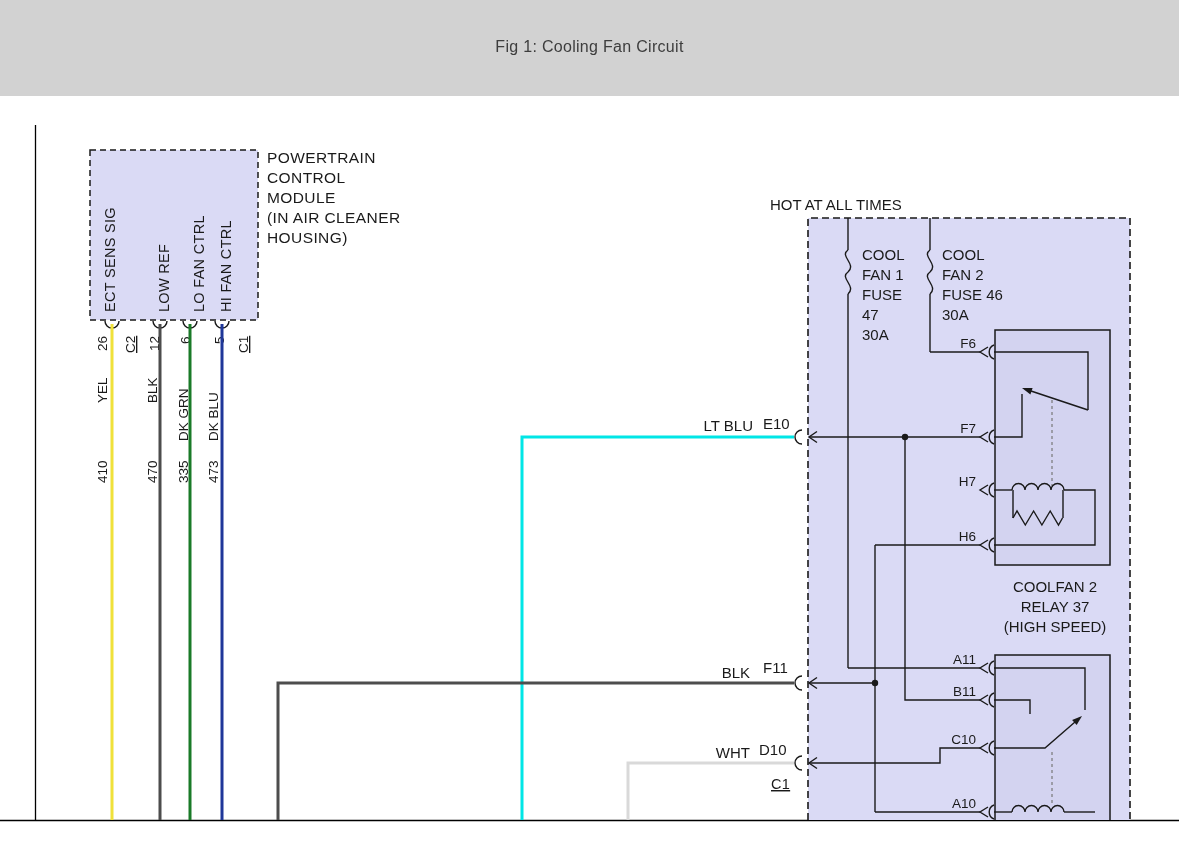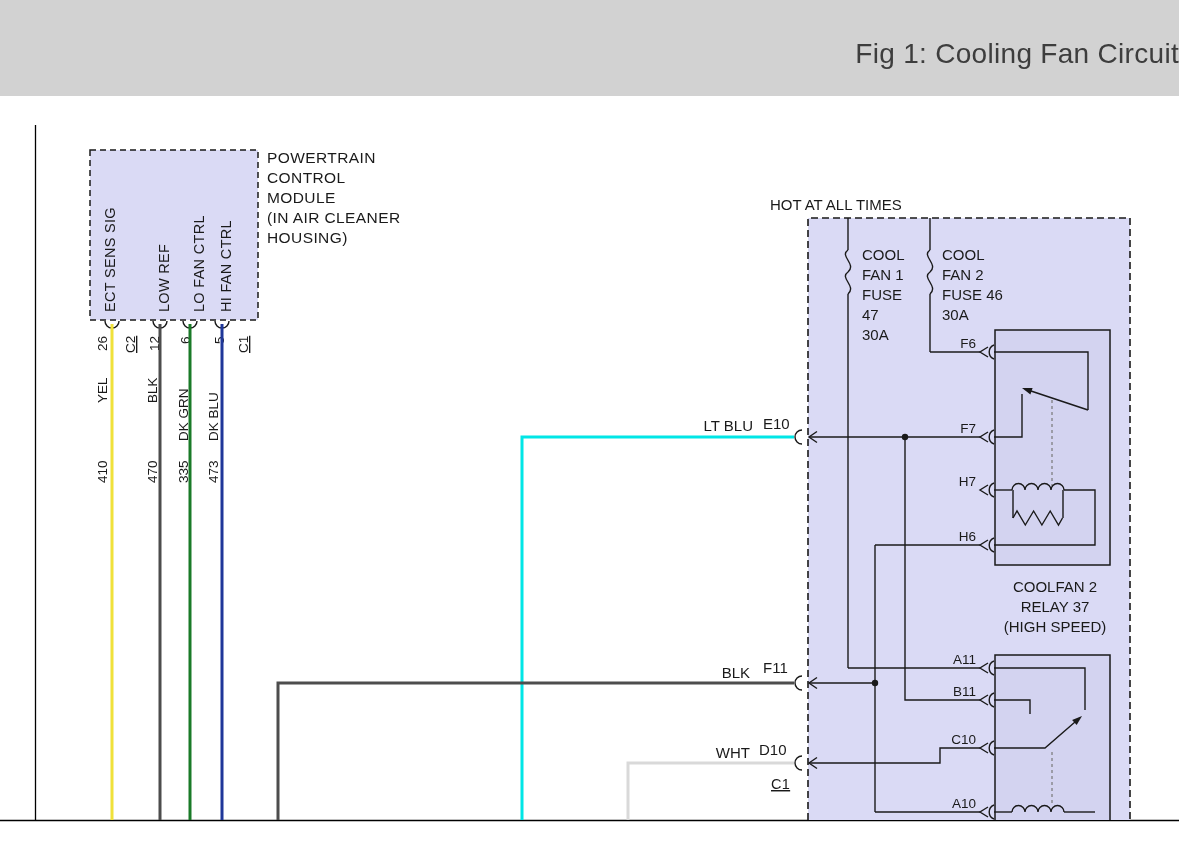--- a/index.html
+++ b/index.html
@@ -1,20 +1,20 @@
 <!DOCTYPE html>
 <html><head>
 <meta charset="utf-8">
 <style>
   html,body{margin:0;padding:0;background:#ffffff;}
   .page{position:relative;width:1179px;height:848px;background:#ffffff;overflow:hidden;
         font-family:"Liberation Sans",sans-serif;}
   .header{position:absolute;left:0;top:0;width:1179px;height:96px;background:#d2d2d2;}
-  .header .title{position:absolute;left:0;top:38px;width:1179px;text-align:right;
-        font-size:28px;color:#3d3d3d;letter-spacing:0.3px;}
+  .header .title{position:absolute;left:0;top:38px;width:1179px;text-align:center;
+        font-size:16px;color:#3d3d3d;letter-spacing:0.3px;}
   svg{position:absolute;left:0;top:0;}
   .t{font-family:"Liberation Sans",sans-serif;fill:#1a1a1a;}
   .t15{font-size:15px;}
   .t155{font-size:15.5px;letter-spacing:0.4px;}
   .t14{font-size:13.5px;}
   .t145{font-size:14.5px;letter-spacing:0.3px;}
   .vt{font-size:14.5px;letter-spacing:0.3px;}
   .thin{stroke:#1a1a1a;stroke-width:1.4;fill:none;}
   .wire{fill:none;stroke-width:3;stroke-linecap:butt;}
   .conn{stroke:#1a1a1a;stroke-width:1.4;fill:none;}

